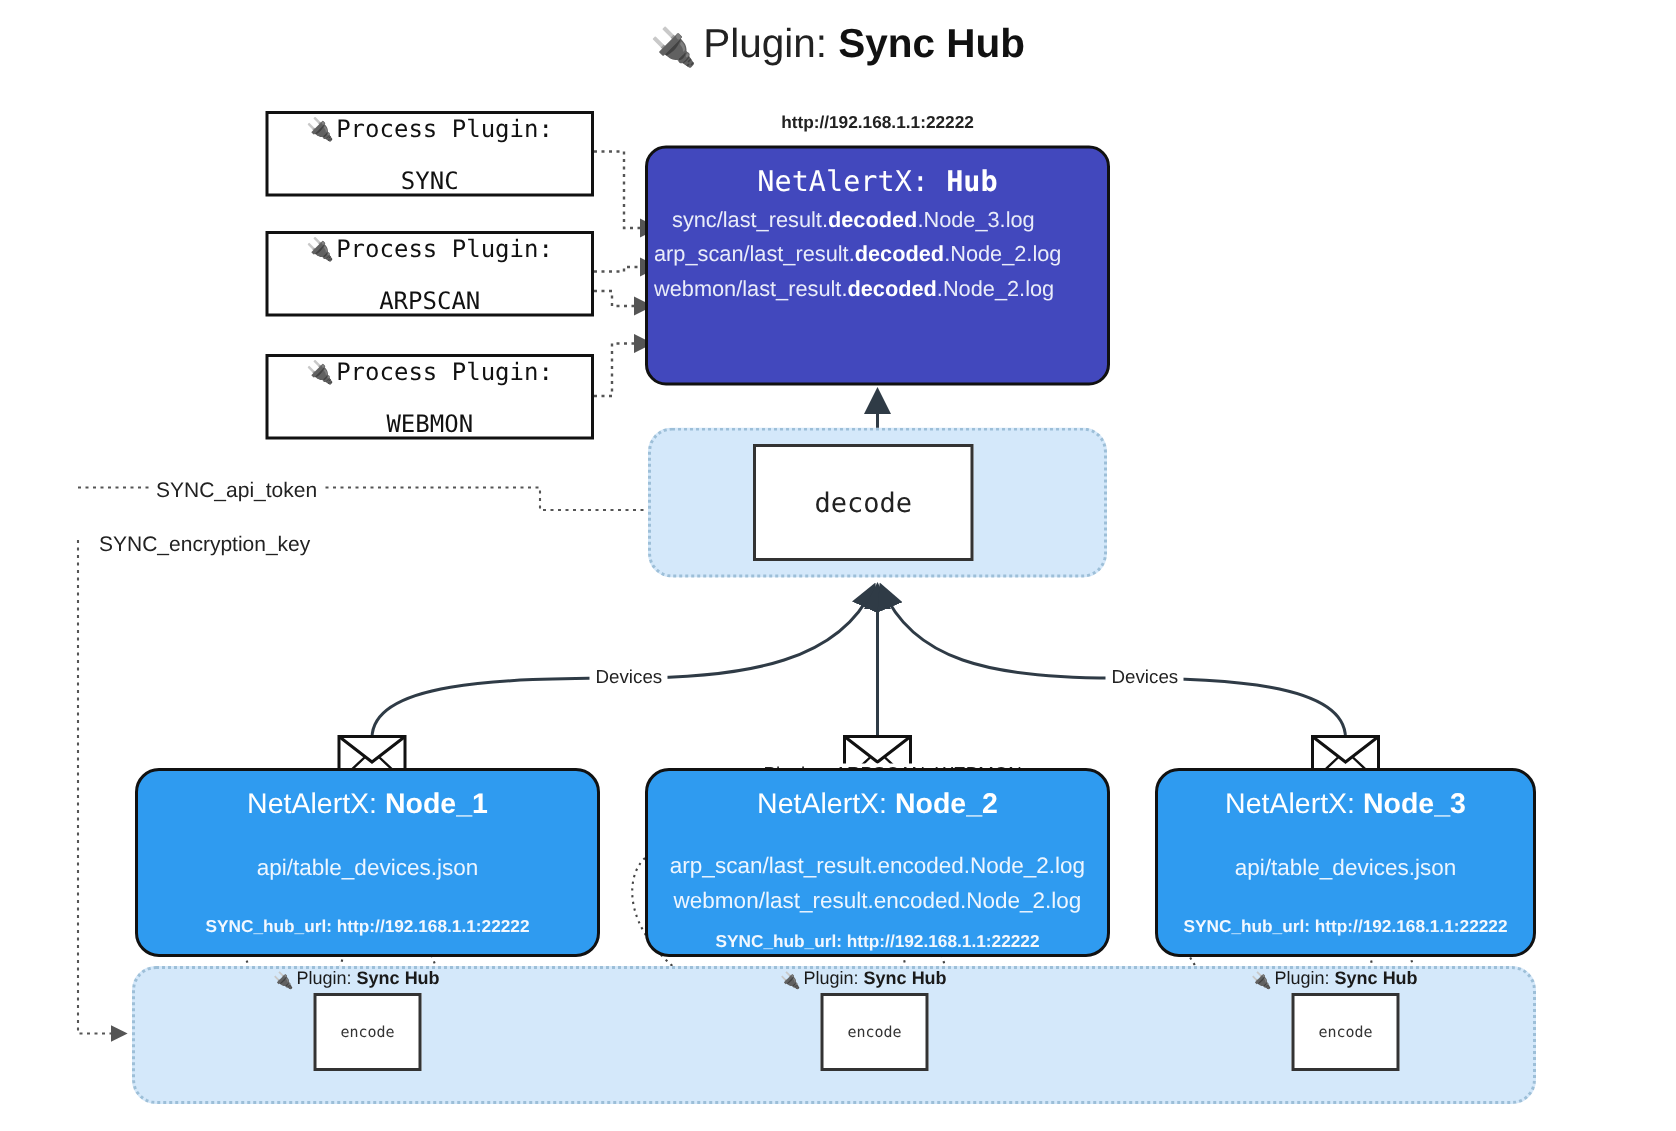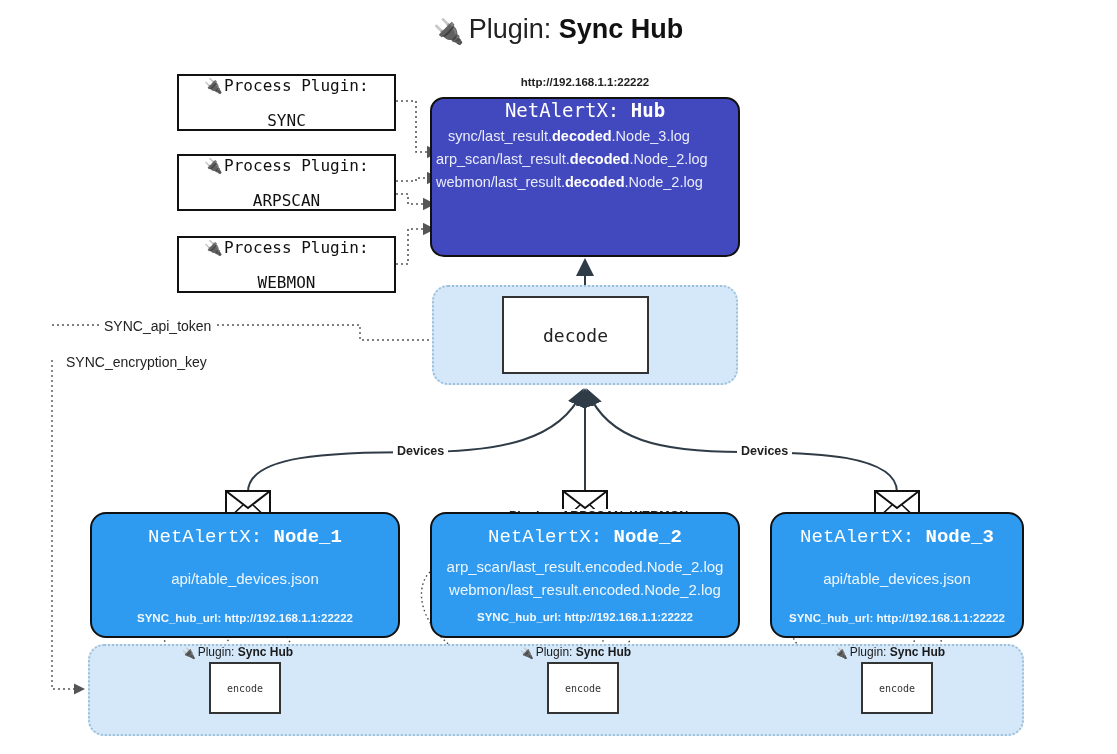--- a/index.html
+++ b/index.html
@@ -20,21 +20,21 @@
         display:flex;flex-direction:column;align-items:center;justify-content:center;
         font-family:"DejaVu Sans Mono","Liberation Mono",monospace;font-size:16px;color:#111;}
   .pbox .l1{white-space:nowrap;}
   .pbox .l1 .pg{font-family:"Liberation Sans",sans-serif;font-size:15px;margin-right:1px;}
   .pbox .l2{white-space:nowrap;margin-top:16px;}
 
   
   #hub{left:430px;top:97px;width:310px;height:160px;background:#4248bd;
        border:2px solid #111;border-radius:14px;}
   #huburl{left:430px;top:76px;width:310px;text-align:center;font-size:11.5px;font-weight:600;color:#222;}
-  #hub .hub-title{text-align:center;font-family:"DejaVu Sans Mono","Liberation Mono",monospace;
+  #hub .hub-title{margin-top:11px;text-align:center;font-family:"DejaVu Sans Mono","Liberation Mono",monospace;
        font-size:19px;color:#fff;}
   #hub .hub-title b{font-weight:700;}
   #hub .logline{font-size:14.5px;color:#e9ecf9;white-space:nowrap;margin-top:7px;}
   #hub .logline b{font-weight:700;color:#fff;}
   #hub .ll-a{margin-left:16px;}
   #hub .ll-b{margin-left:16px;}
   #hub .ll-c{margin-left:4px;}
   #hub .ll-d{margin-left:4px;}
 
   
@@ -44,38 +44,38 @@
        display:flex;align-items:center;justify-content:center;
        font-family:"DejaVu Sans Mono","Liberation Mono",monospace;font-size:18px;color:#222;}
   #encwrap{left:88px;top:644px;width:936px;height:92px;}
 
   
   .sidelbl{font-size:14px;color:#222;background:#fff;padding:0 4px;white-space:nowrap;}
   #lbl-token{left:100px;top:318px;}
   #lbl-key{left:62px;top:354px;}
 
   
-  .edgelbl{font-size:12.5px;color:#222;background:#fff;padding:0 4px;white-space:nowrap;font-weight:bold;}
+  .edgelbl{font-size:12.5px;color:#222;background:#fff;padding:0 4px;white-space:nowrap;}
   #lbl-dev-l{left:393px;top:444px;}
   #lbl-dev-r{left:737px;top:444px;}
   #lbl-plugins{left:505px;top:461px;margin-top:48px;}
 
   
   .nbox{background:#2f9bf0;border:2px solid #111;border-radius:16px;}
   .nbox .n-title{text-align:center;margin-top:12px;
-       font-family:Liberation Mono, monospace;font-size:19px;color:#fff;}
+       font-family:Liberation Sans, sans-serif;font-size:19px;color:#fff;}
   .nbox .n-title b{font-weight:700;}
   .nbox .n-line{text-align:center;font-size:15px;color:#eef6ff;white-space:nowrap;}
   .nbox .n-url{text-align:center;font-size:11.5px;font-weight:600;color:#f2f8ff;white-space:nowrap;}
   #node1{left:90px;top:512px;width:310px;height:126px;}
   #node2{left:430px;top:512px;width:310px;height:126px;}
   #node3{left:770px;top:512px;width:254px;height:126px;}
   #node1 .n-line{margin-top:22px;}
   #node3 .n-line{margin-top:22px;}
-  #node2 .n-line{margin-top:10px;}
+  #node2 .n-line{margin-top:21px;}
   #node1 .n-url{margin-top:25px;}
   #node3 .n-url{margin-top:25px;}
   #node2 .n-url{margin-top:13px;}
 
   
   .encbox{background:#fff;border:2px solid #333;width:72px;height:52px;
        display:flex;align-items:center;justify-content:center;
        font-family:"DejaVu Sans Mono","Liberation Mono",monospace;font-size:10px;color:#333;}
   #enc1{left:209px;top:662px;}
   #enc2{left:547px;top:662px;}

